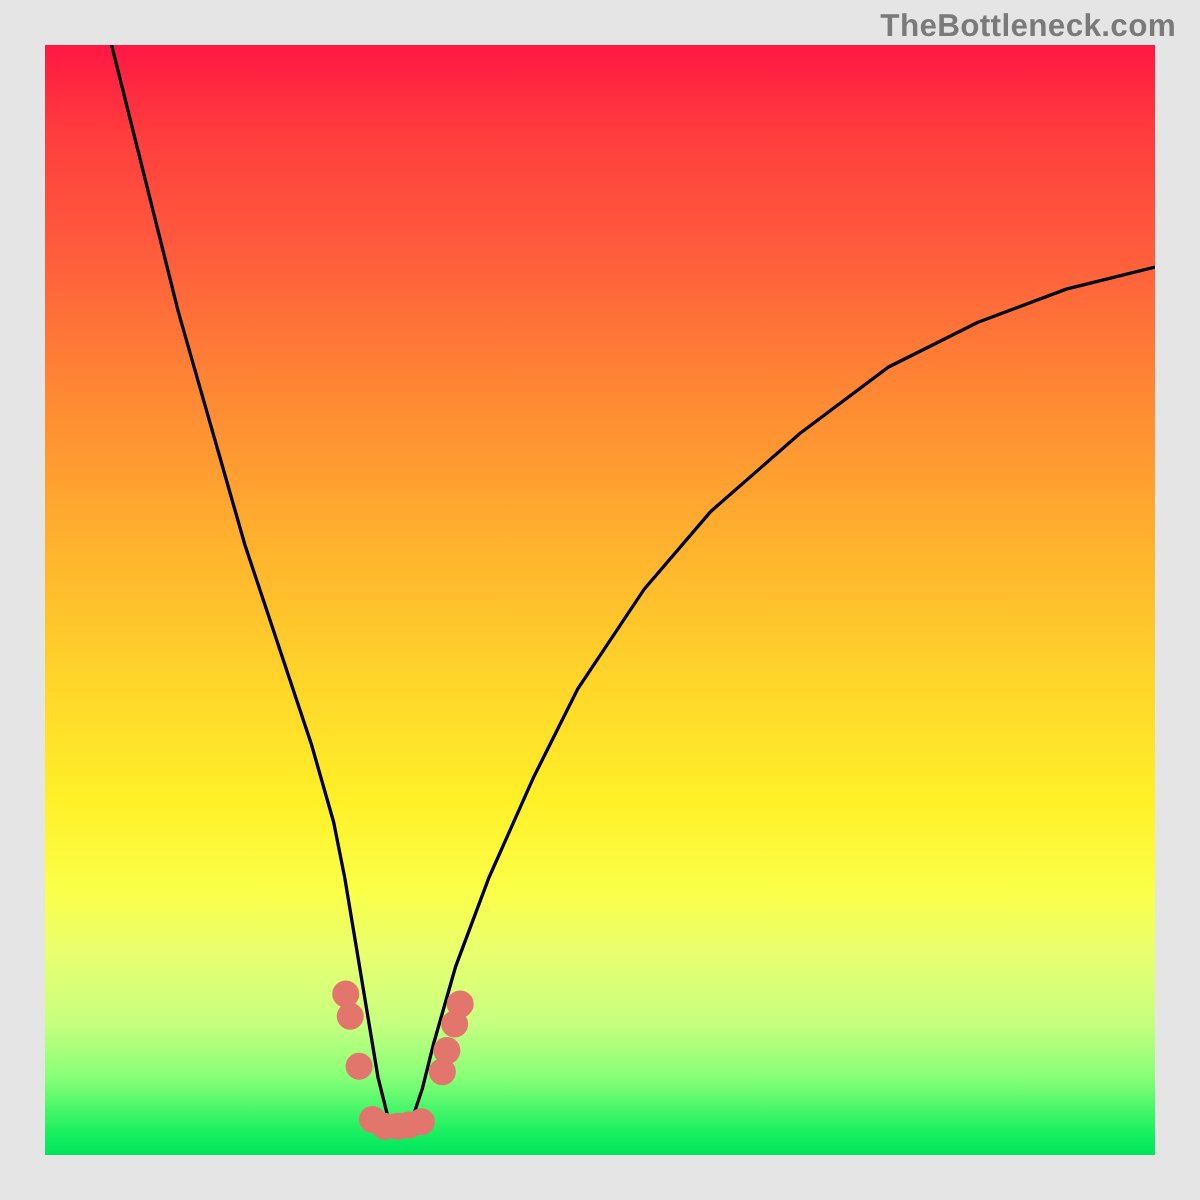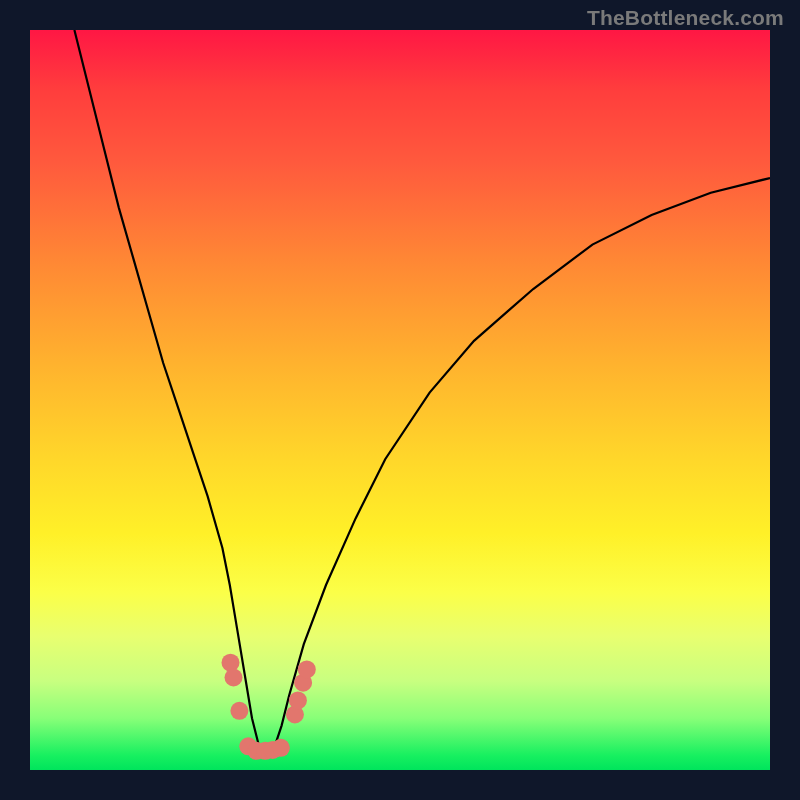--- a/index.html
+++ b/index.html
@@ -10,21 +10,21 @@
     overflow: hidden;
     background: #000;
     font-family: Arial, Helvetica, sans-serif;
   }
   .frame {
     position: absolute;
     top: 0;
     left: 0;
     width: 800px;
     height: 800px;
-    background: #0f172a;
+    background: #e5e5e5;
   }
   .plot-area {
     position: absolute;
     top: 30px;
     left: 30px;
     width: 740px;
     height: 740px;
     background: linear-gradient(
       to bottom,
       #ff1744 0%,

